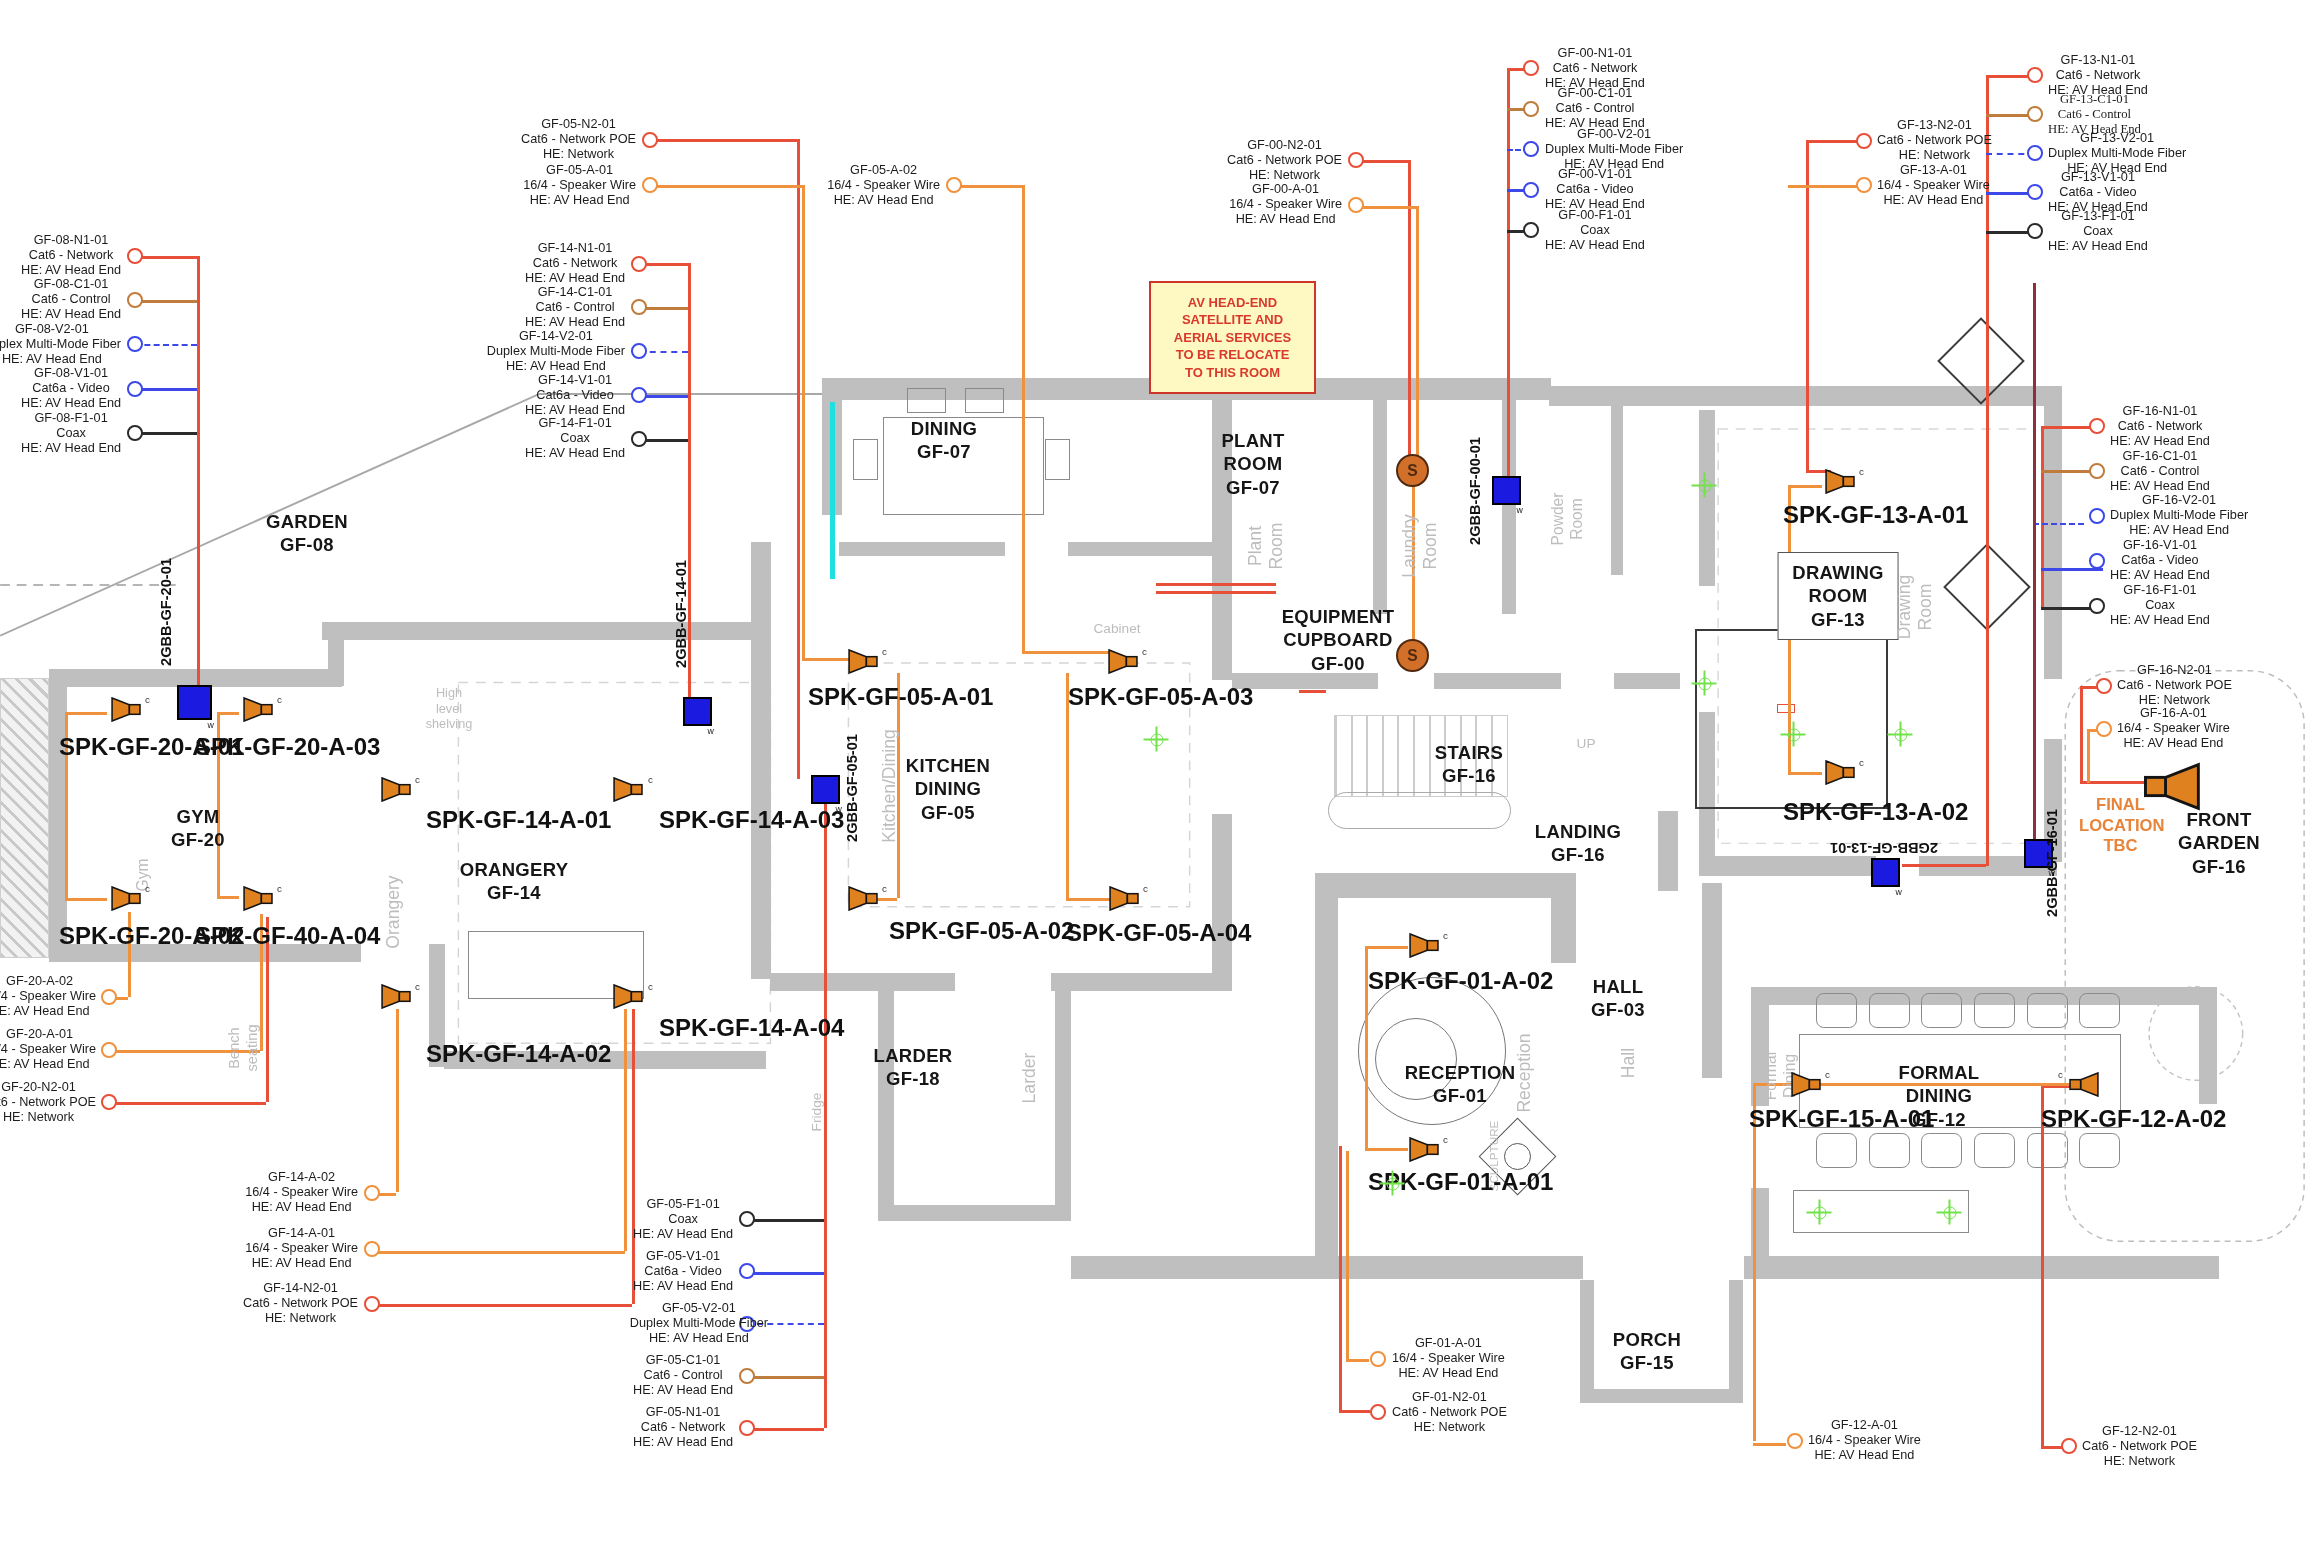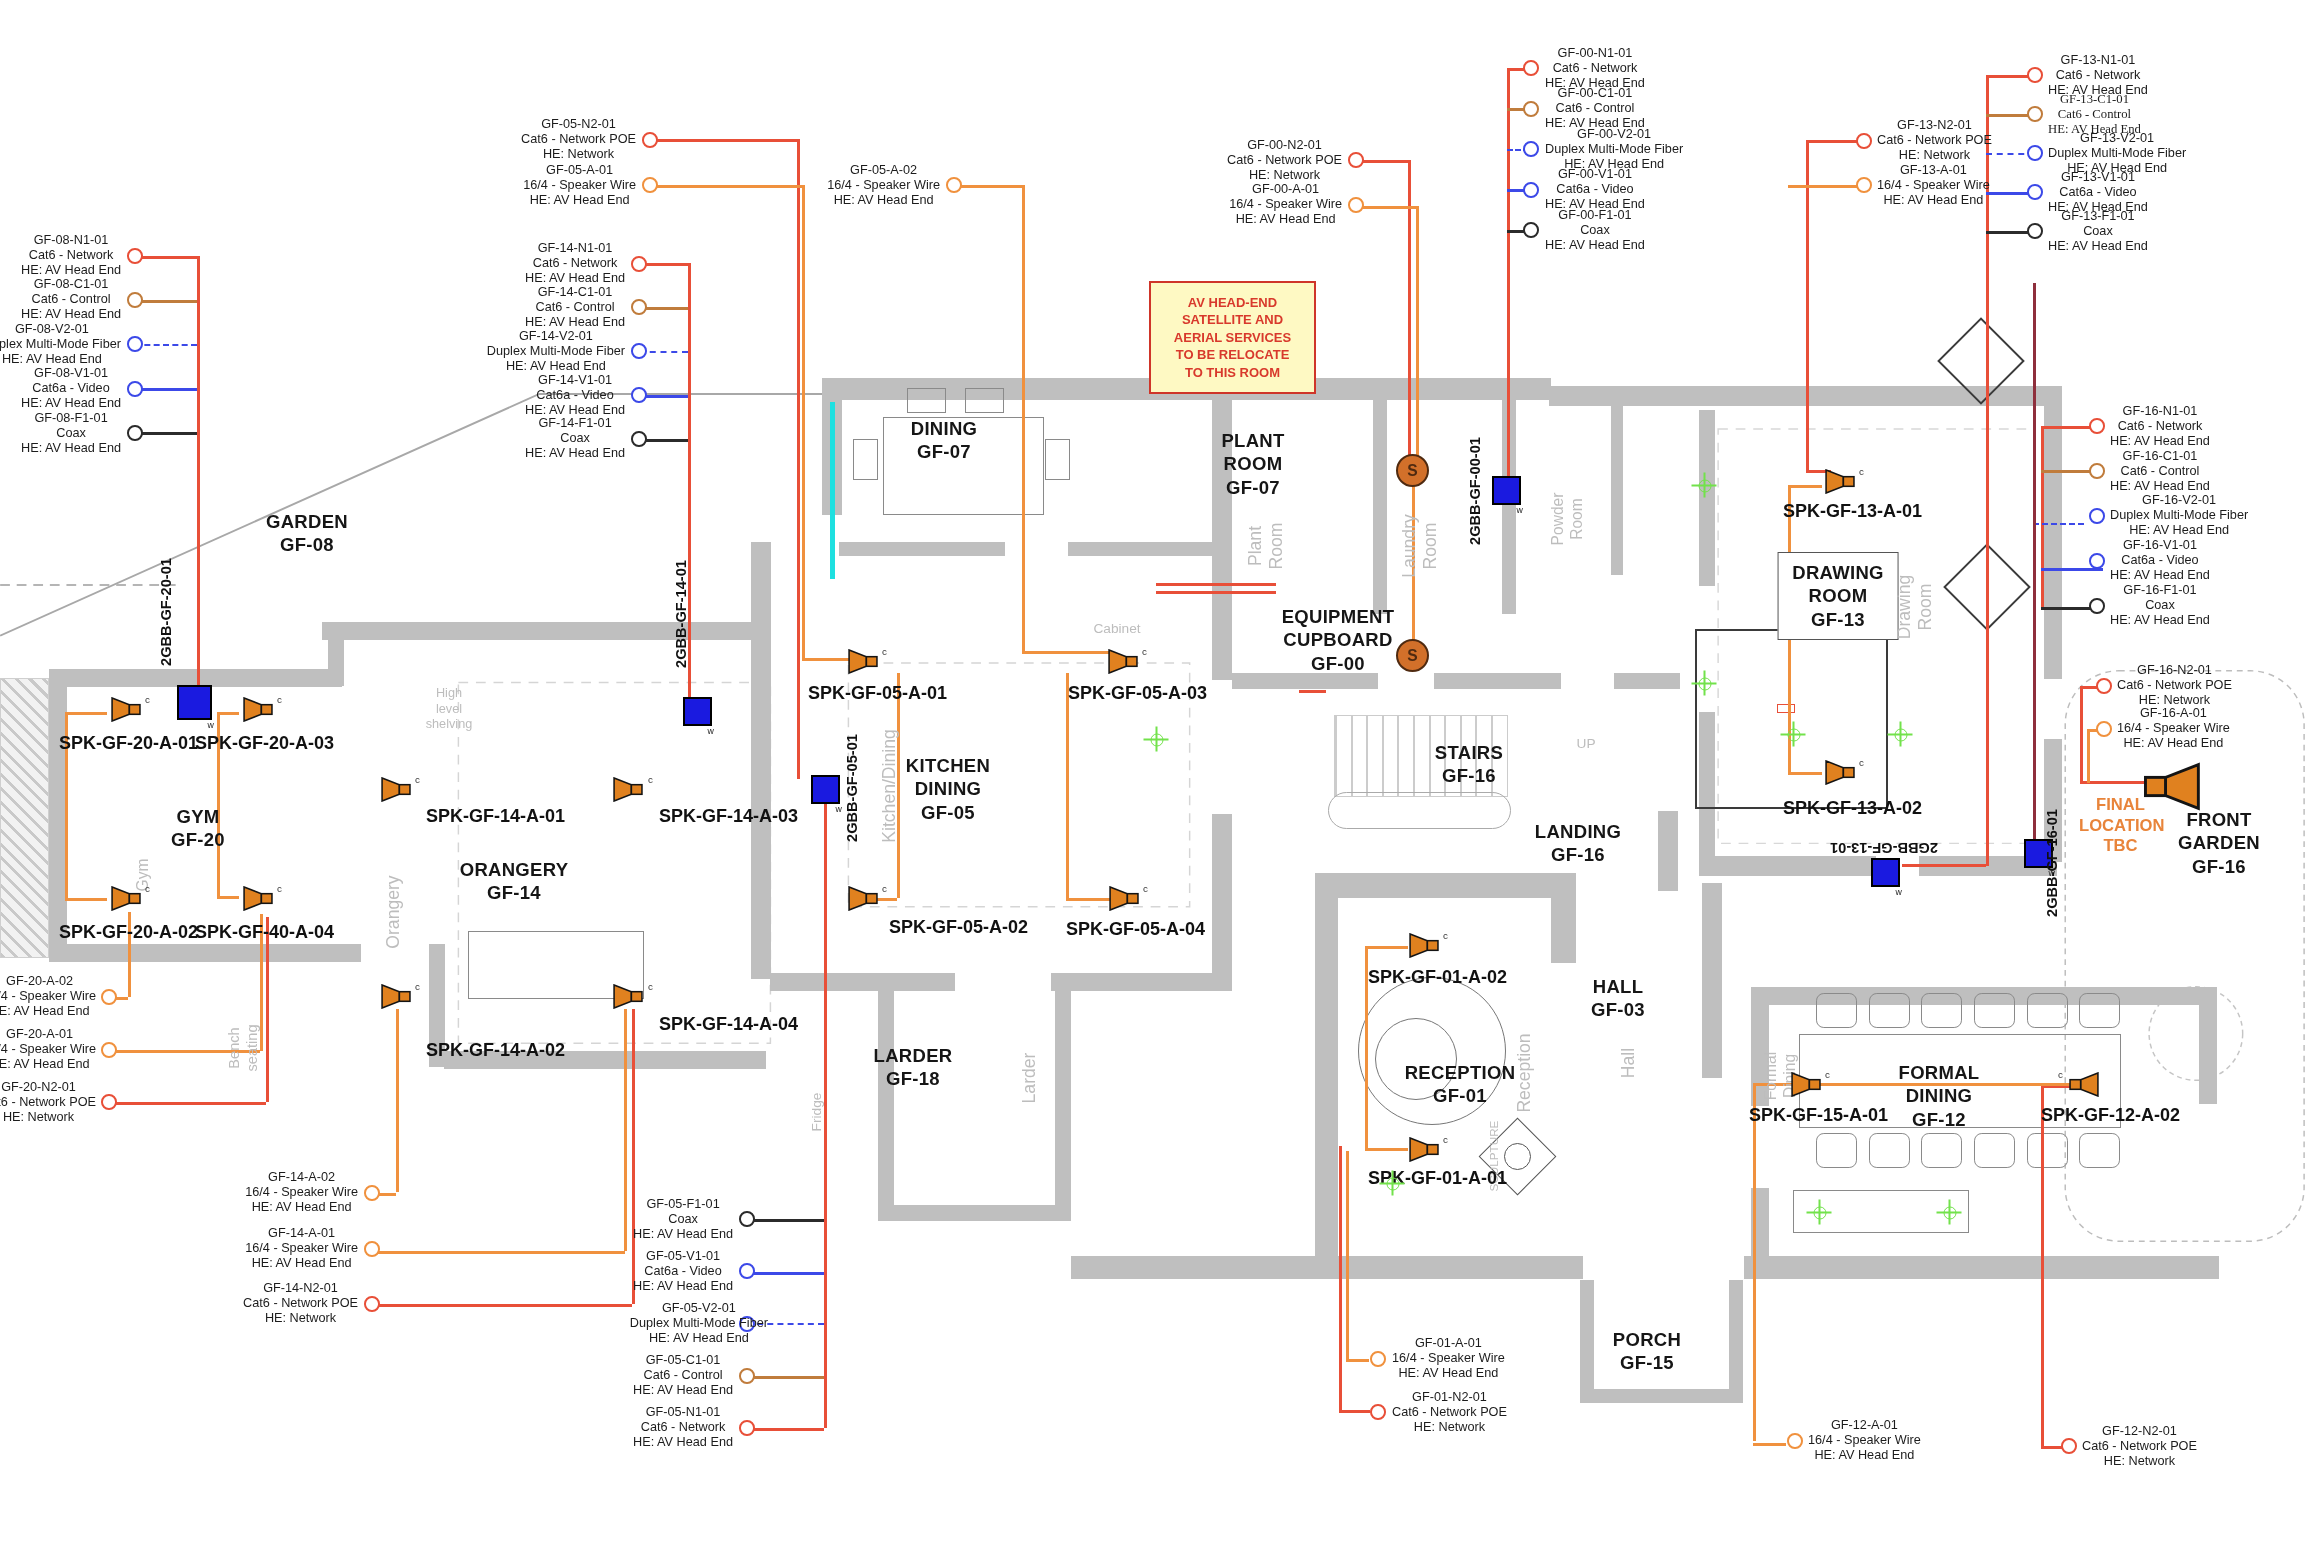--- a/index.html
+++ b/index.html
@@ -9,21 +9,21 @@
   .hatch{position:absolute;background:repeating-linear-gradient(45deg,#c9c9c9 0 2.9px,#f2f2f2 2.9px 9.8px);border:1px solid #cfcfcf;}
   .run{position:absolute;}
   .run.h{height:2.9px;}
   .run.v{width:2.9px;}
   .run.dash.h{background:none!important;border-top:2.9px dashed;}
   .node{position:absolute;width:15.6px;height:15.6px;border-radius:50%;background:#fff;border:2.9px solid;box-sizing:border-box;}
   .cg-text{position:absolute;font-size:12.7px;line-height:15px;color:#1c1c1c;text-align:center;white-space:pre-line;font-weight:500;}
   .room{position:absolute;font-size:18.5px;line-height:23.4px;color:#161616;font-weight:600;text-align:center;white-space:pre-line;transform:translate(-50%,0);letter-spacing:0.3px;}
   .room.boxed{border:1.5px solid #555;padding:7.8px 13.7px;background:#fff;}
   .gray{position:absolute;color:#bdbdbd;font-weight:500;text-align:center;white-space:pre-line;}
-  .spk-label{position:absolute;font-size:18px;font-weight:600;color:#111;white-space:nowrap;}
+  .spk-label{position:absolute;font-size:24px;font-weight:600;color:#111;white-space:nowrap;}
   .panel{position:absolute;background:#1a1ae0;border:2px solid #000;box-sizing:border-box;}
   .panel small{position:absolute;right:-3.9px;bottom:-11.7px;font-size:8.8px;color:#222;}
   .panel-label{position:absolute;font-size:14.6px;font-weight:600;color:#111;white-space:nowrap;}
   .snode{position:absolute;width:33px;height:33px;border-radius:50%;background:#d2702a;border:2.9px solid #4f2a10;
          box-sizing:border-box;color:#4f2a10;font-weight:700;font-size:15.6px;display:flex;align-items:center;justify-content:center;}
   .green{position:absolute;width:25px;height:25px;transform:translate(-50%,-50%);}
   .green:before,.green:after{content:"";position:absolute;background:#72e24b;}
   .green:before{left:11.7px;top:0;width:2px;height:25px;}
   .green:after{top:11.7px;left:0;height:2px;width:25px;}
   .green i{position:absolute;left:6.8px;top:6.8px;width:11.7px;height:11.7px;border:1.5px solid #72e24b;border-radius:50%;}

